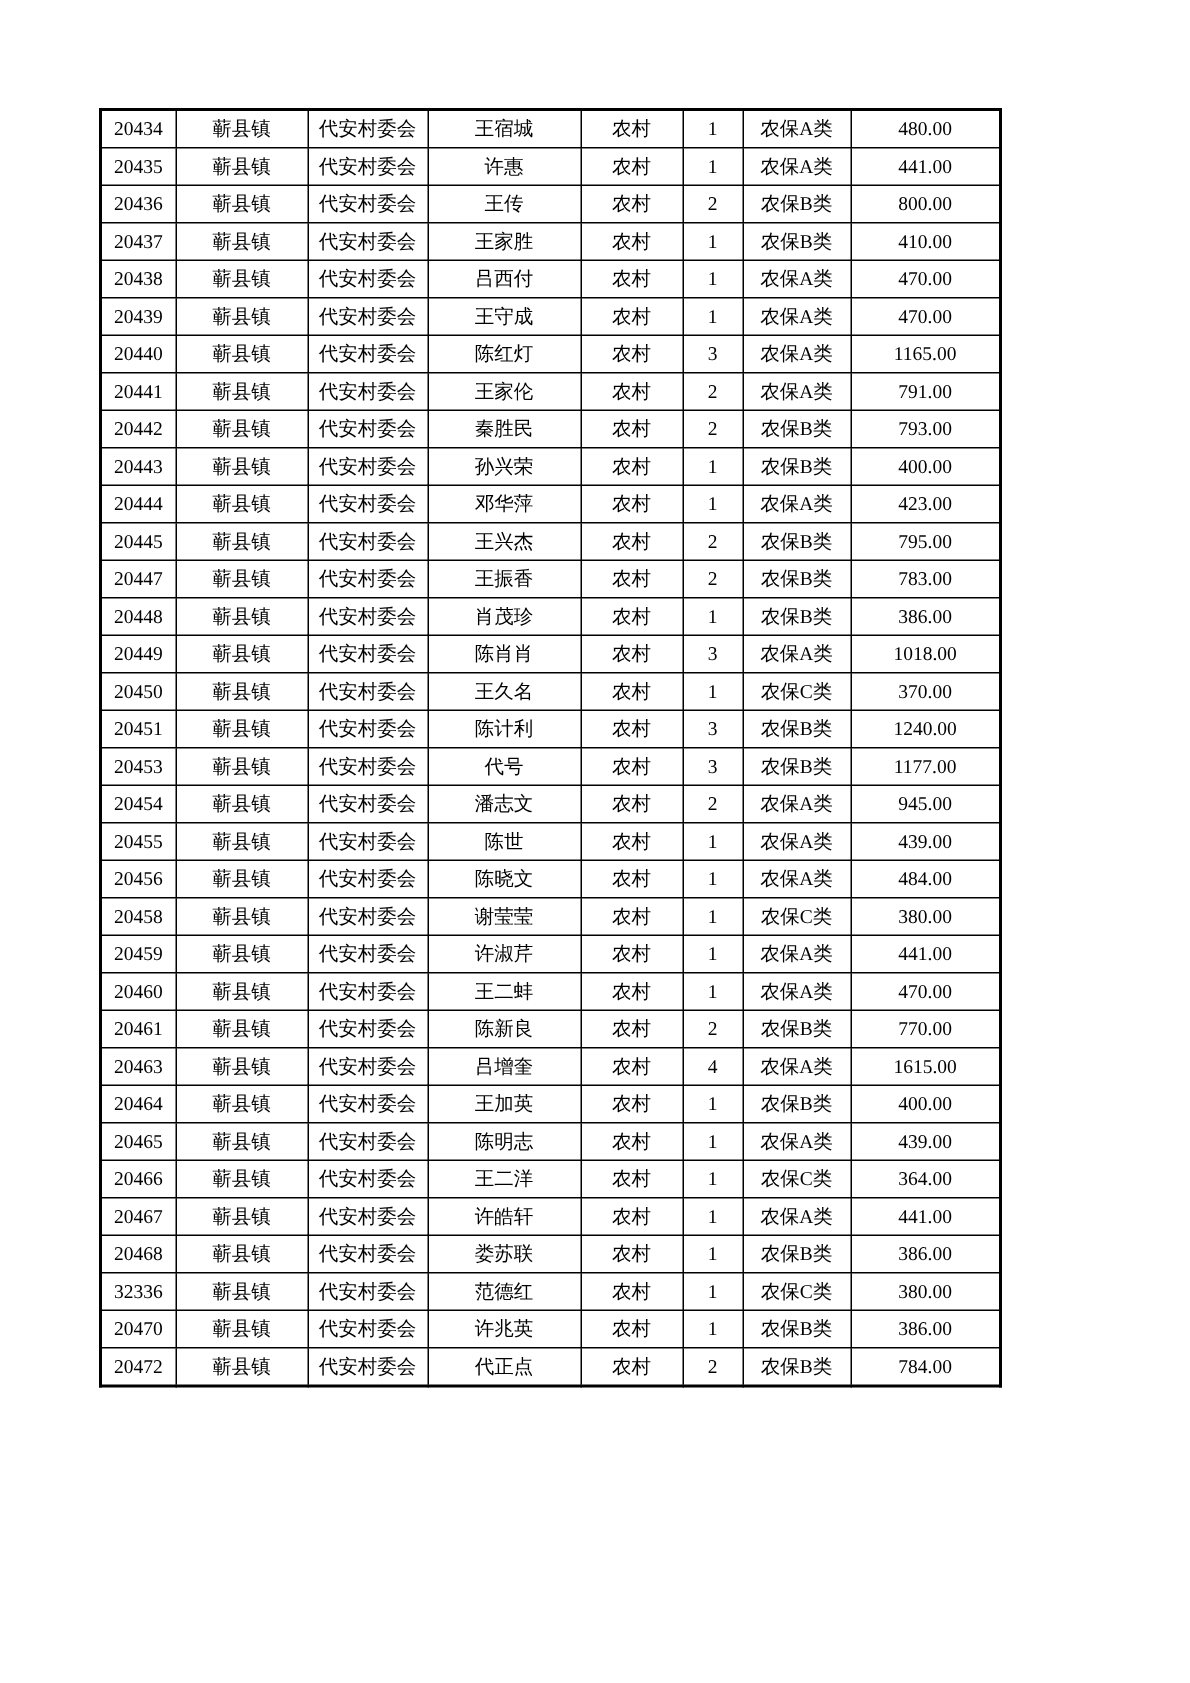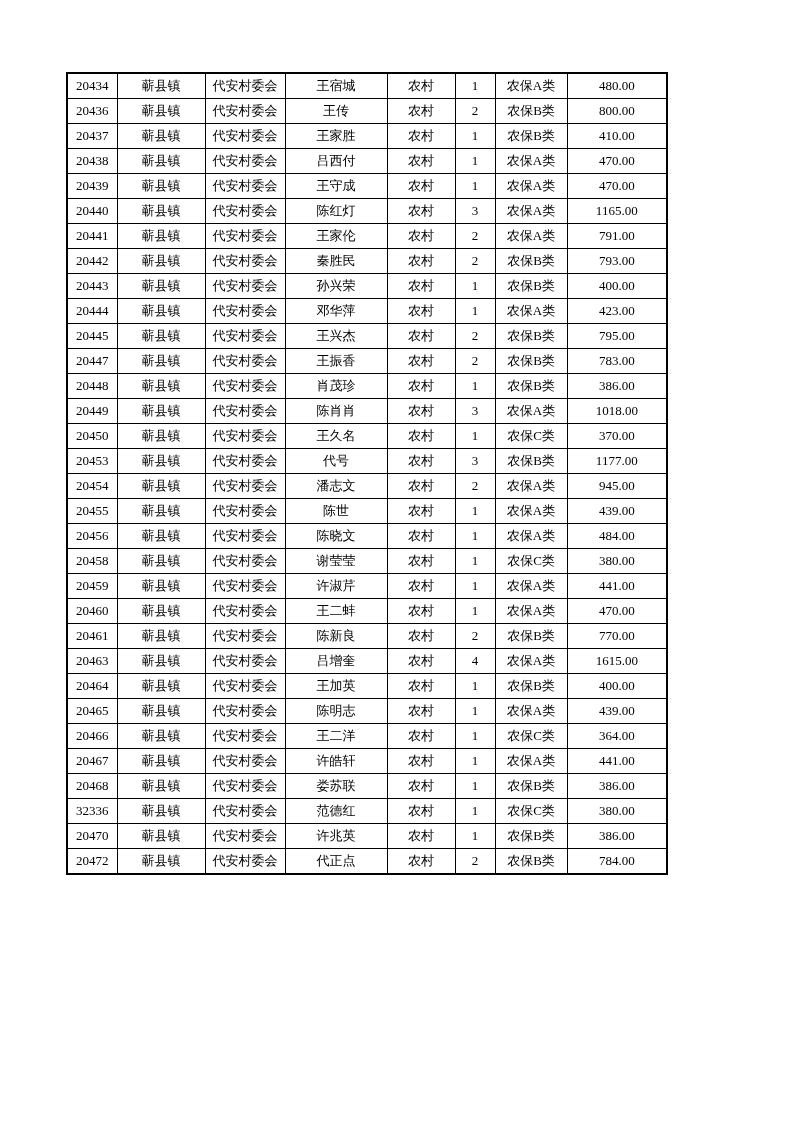--- a/index.html
+++ b/index.html
@@ -65,20 +65,30 @@
           <td>20434</td>
           <td>蕲县镇</td>
           <td>代安村委会</td>
           <td>王宿城</td>
           <td>农村</td>
           <td>1</td>
           <td>农保A类</td>
           <td>480.00</td>
         </tr>
         <tr>
+          <td>20435</td>
+          <td>蕲县镇</td>
+          <td>代安村委会</td>
+          <td>许惠</td>
+          <td>农村</td>
+          <td>1</td>
+          <td>农保A类</td>
+          <td>441.00</td>
+        </tr>
+        <tr>
           <td>20436</td>
           <td>蕲县镇</td>
           <td>代安村委会</td>
           <td>王传</td>
           <td>农村</td>
           <td>2</td>
           <td>农保B类</td>
           <td>800.00</td>
         </tr>
         <tr>
@@ -203,20 +213,30 @@
         </tr>
         <tr>
           <td>20450</td>
           <td>蕲县镇</td>
           <td>代安村委会</td>
           <td>王久名</td>
           <td>农村</td>
           <td>1</td>
           <td>农保C类</td>
           <td>370.00</td>
+        </tr>
+        <tr>
+          <td>20451</td>
+          <td>蕲县镇</td>
+          <td>代安村委会</td>
+          <td>陈计利</td>
+          <td>农村</td>
+          <td>3</td>
+          <td>农保B类</td>
+          <td>1240.00</td>
         </tr>
         <tr>
           <td>20453</td>
           <td>蕲县镇</td>
           <td>代安村委会</td>
           <td>代号</td>
           <td>农村</td>
           <td>3</td>
           <td>农保B类</td>
           <td>1177.00</td>

